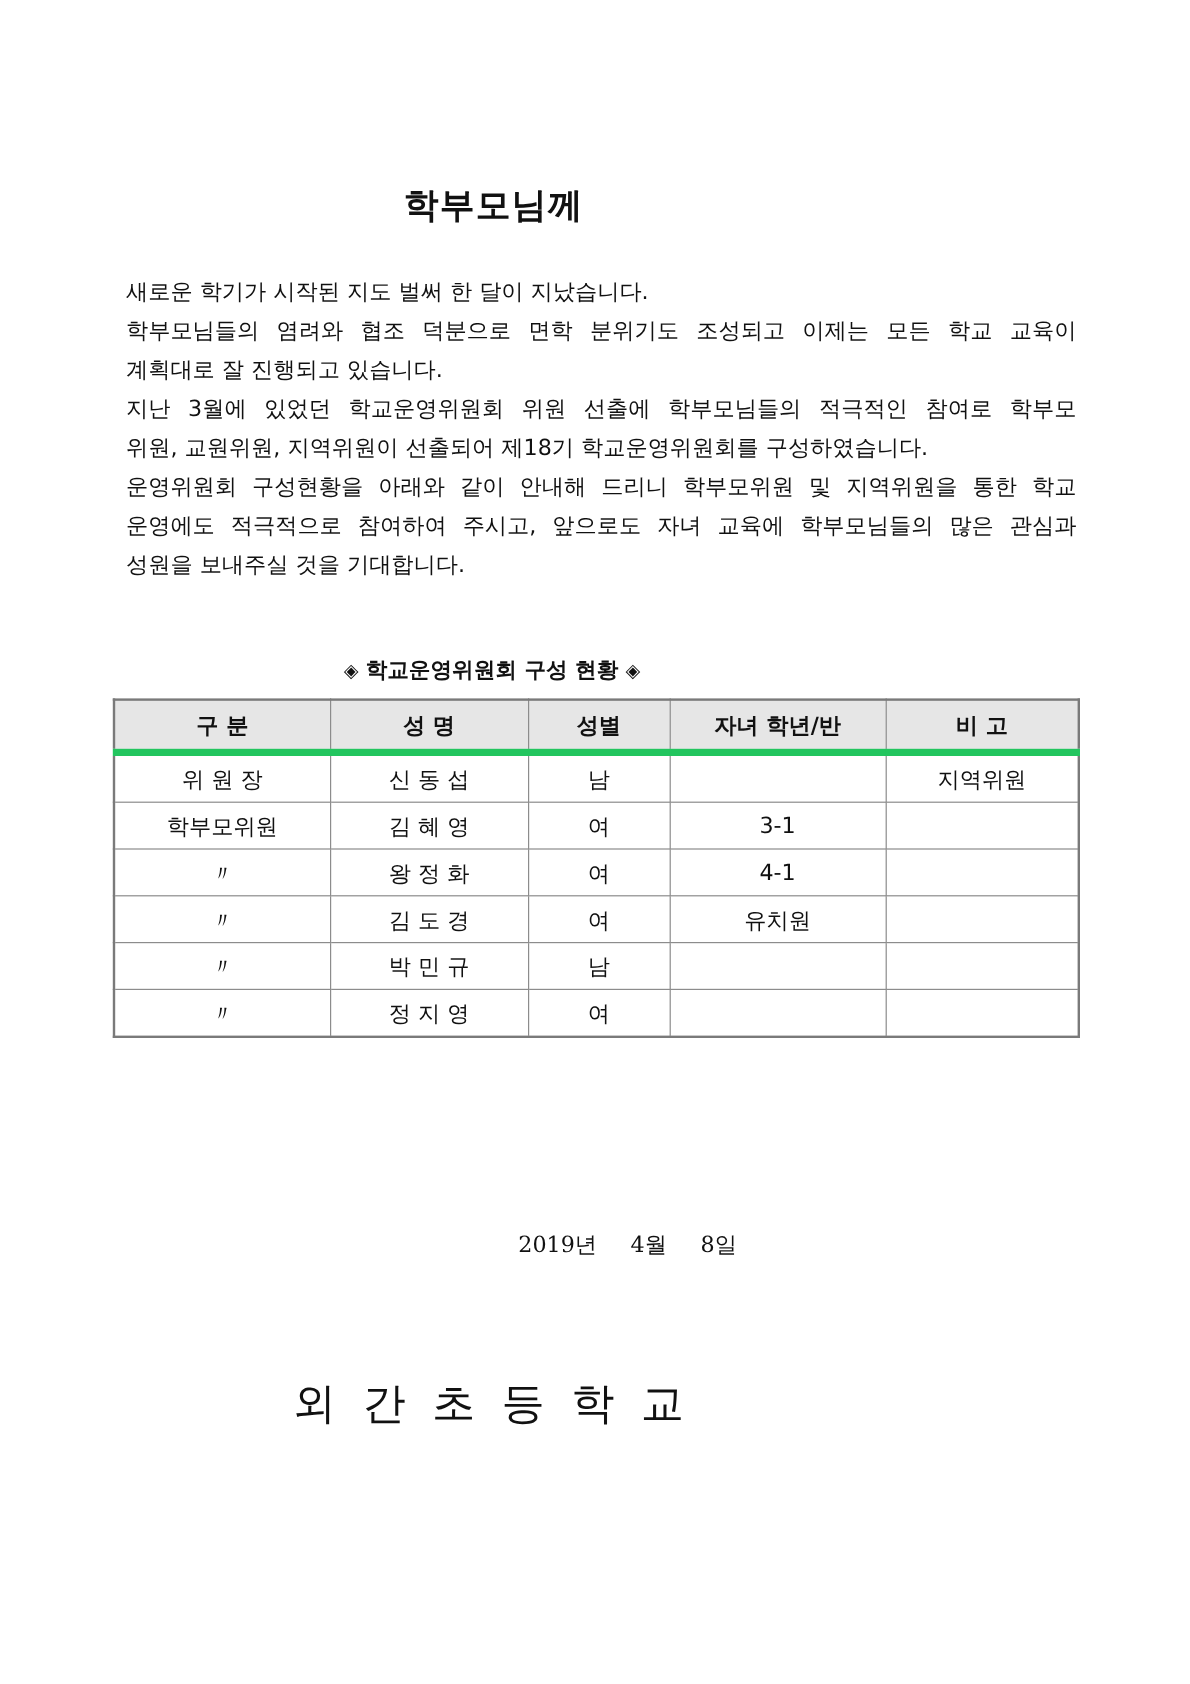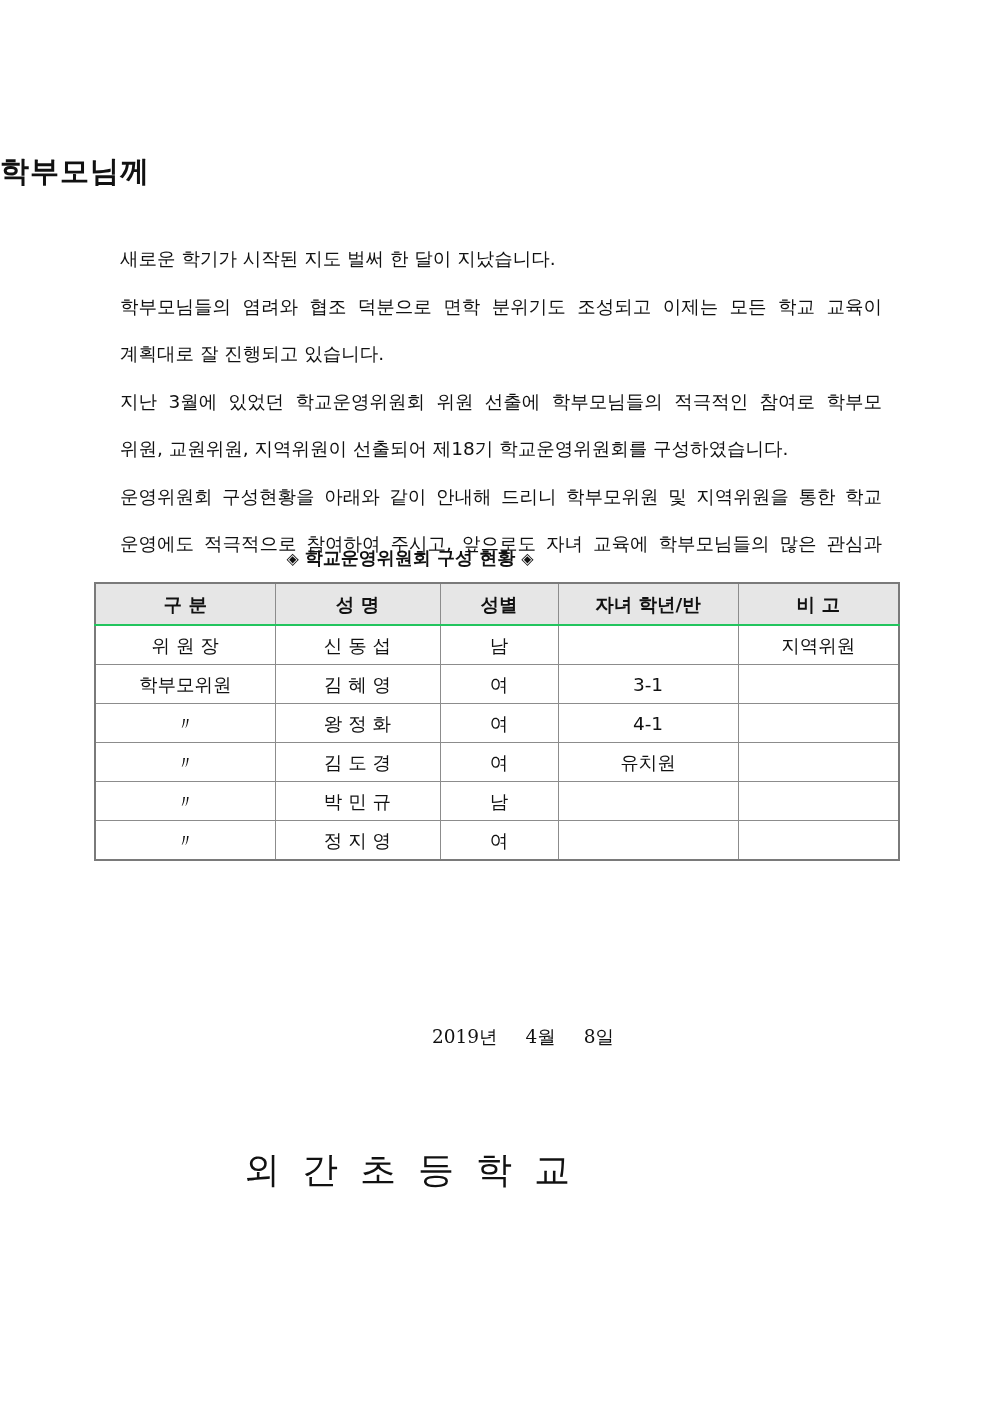--- a/index.html
+++ b/index.html
@@ -3,44 +3,44 @@
   <meta charset="utf-8">
   <style>
     html, body { margin: 0; padding: 0; background: #ffffff; }
     body {
       width: 992px; height: 1403px; position: relative; overflow: hidden;
       font-family: "DejaVu Sans", "Liberation Sans", sans-serif;
       color: #111111;
     }
     .title {
       position: absolute; left: 0; top: 152px; width: 823px;
-      text-align: left; font-size: 29px; font-weight: bold; letter-spacing: 1px; font-family: Liberation Mono, monospace;
+      text-align: center; font-size: 29px; font-weight: bold; letter-spacing: 1px; font-family: Liberation Mono, monospace;
     }
     .body-text {
       position: absolute; left: 105px; top: 228px; width: 792px;
       font-size: 18.5px; line-height: 32.5px;
     }
-    .body-text p { margin: 15px; white-space: nowrap; }
+    .body-text p { margin: 0; white-space: nowrap; }
     .body-text p.justify { text-align: justify; text-align-last: justify; white-space: normal; }
     .table-caption {
       position: absolute; left: 0; top: 546px; width: 820px; text-align: center;
       font-size: 18px; font-weight: bold;
     }
     .table-caption .diamond { font-weight: normal; font-size: 16px; margin: 0 6px; }
     table.members {
       position: absolute; left: 94px; top: 582px; width: 804px;
       border-collapse: collapse; border: 2px solid #7a7a7a;
       font-size: 18.5px; table-layout: fixed;
     }
     table.members th, table.members td {
       border: 1px solid #8c8c8c; text-align: center; height: 38px; padding: 0;
       font-weight: normal;
     }
     table.members th { background: #e6e6e6; height: 40px; font-weight: bold; font-size: 18.5px; }
-    table.members thead tr { border-bottom: 2px solid #22c55e; }
+    table.members thead tr { border-bottom: 6px solid #22c55e; }
     .date {
       position: absolute; left: 0; top: 1024px; width: 992px; text-align: center;
       font-family: "DejaVu Serif", "Liberation Serif", serif; font-size: 18.5px;
       word-spacing: 0;
       margin-left: 27px;
     }
     .date span { margin: 0 14px; }
     .school {
       position: absolute; left: 0; top: 1146px; width: 814px; text-align: center;
       font-family: Liberation Mono, monospace;

